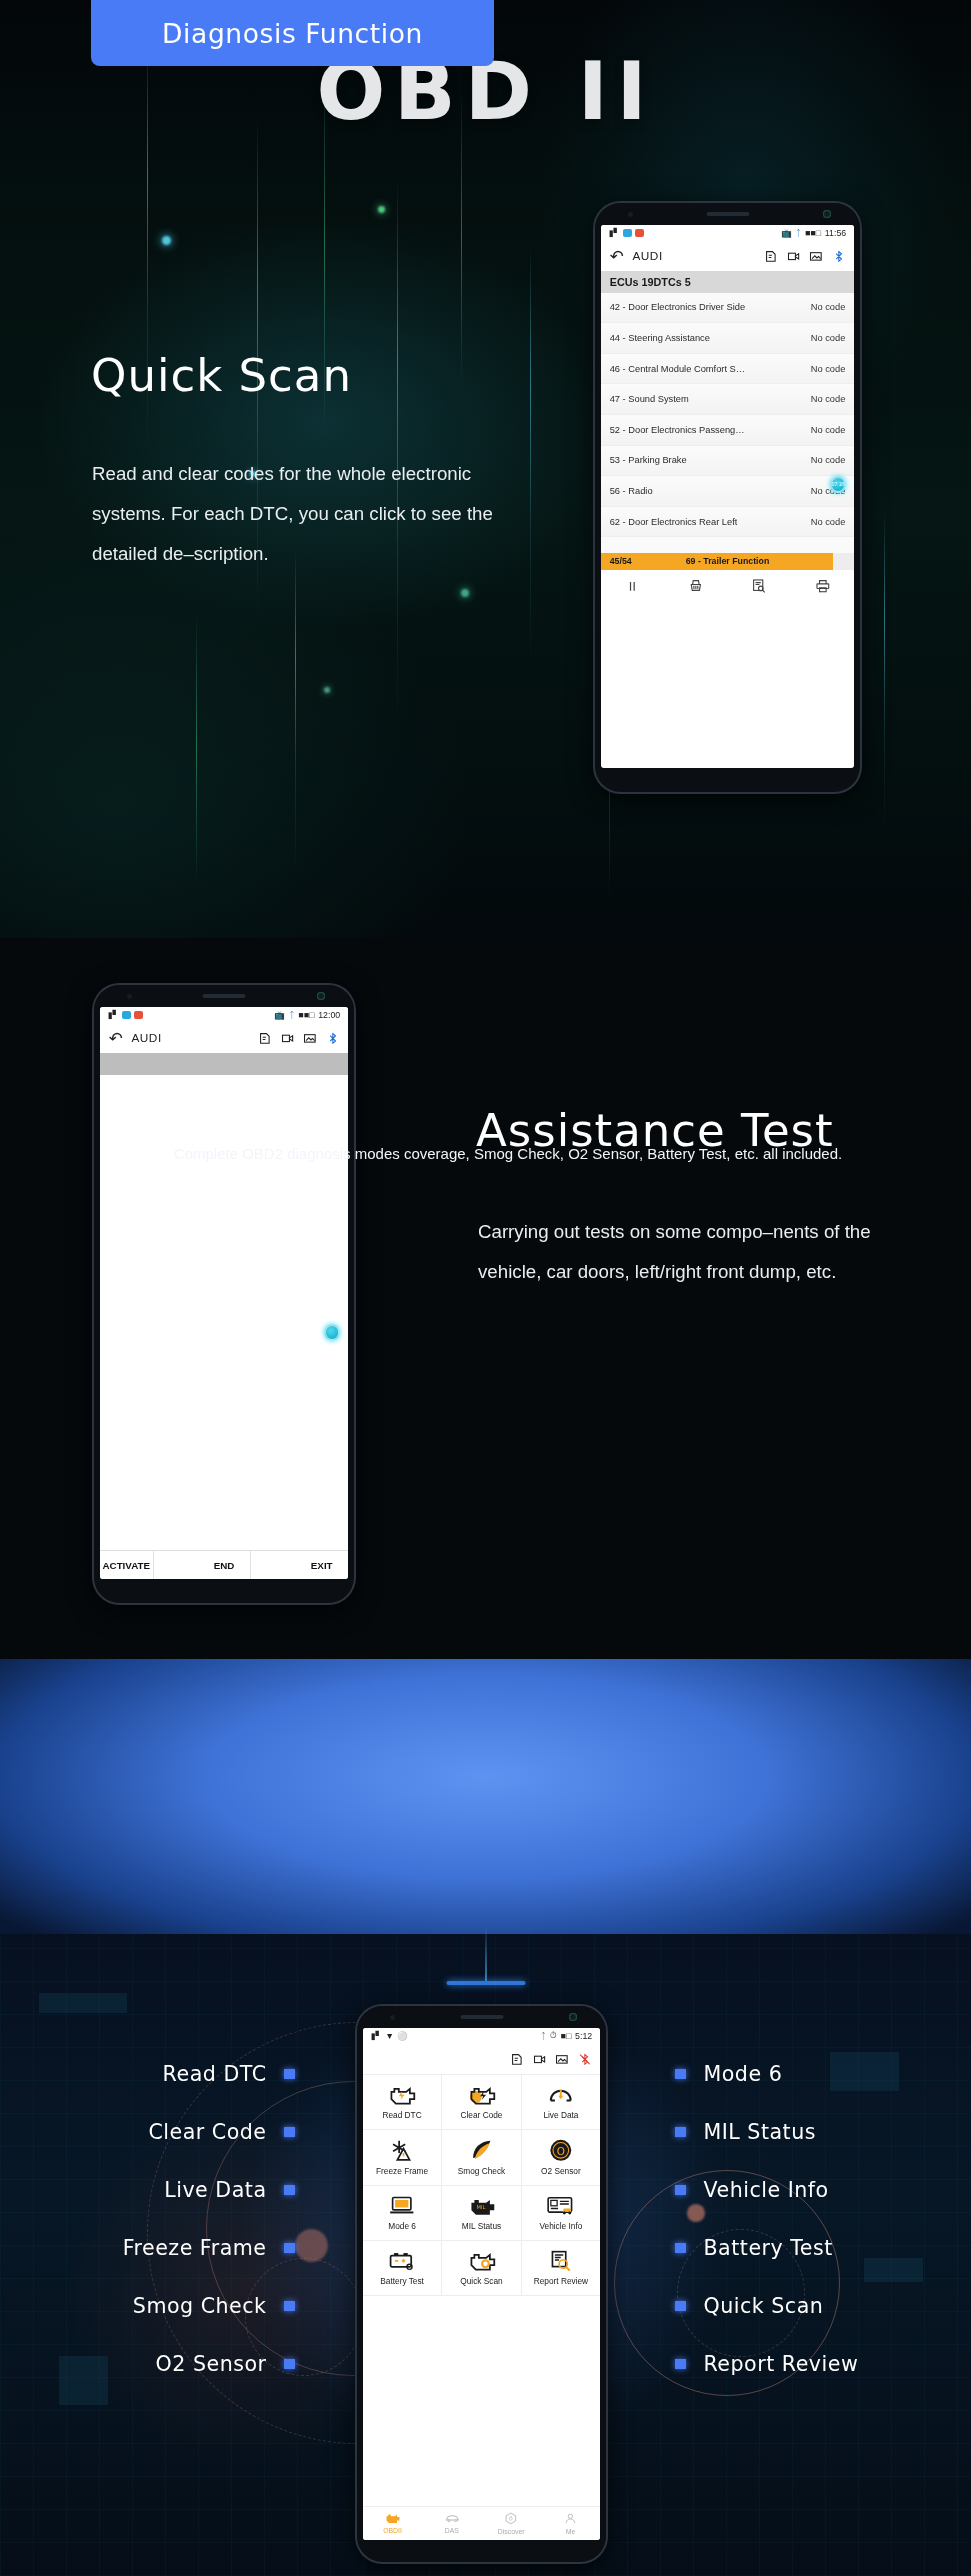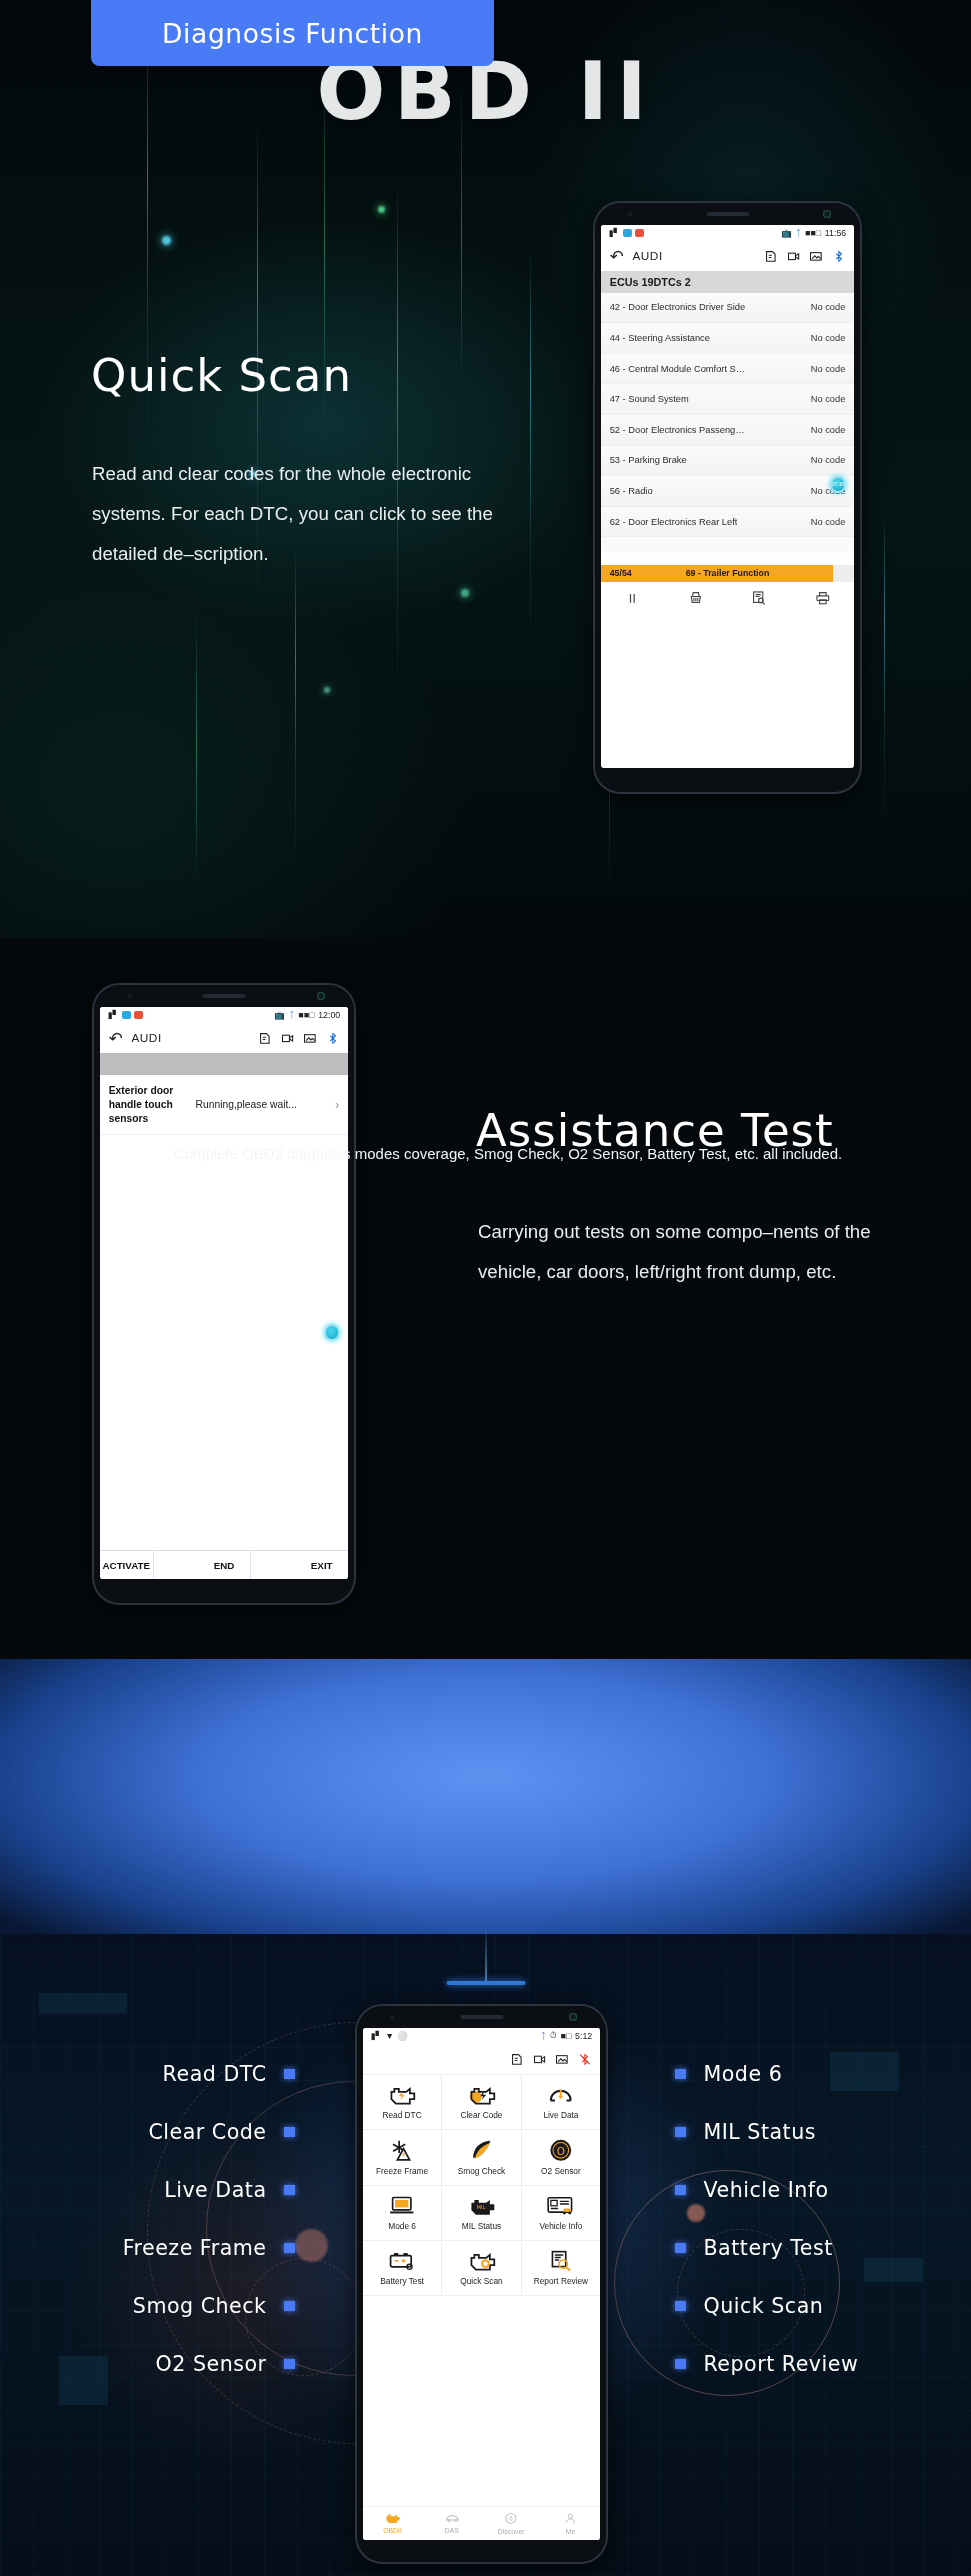--- a/index.html
+++ b/index.html
@@ -68,21 +68,21 @@
 
   
   .ecuhdr{ display:flex; justify-content:flex-start; background:#d8d8d8; padding:4.9px 8.8px;
            font-size:10.8px; font-weight:bold; color:#1a1a1a; }
   .ecurow{ display:flex; justify-content:space-between; align-items:flex-start;
            padding:9.8px 8.8px; font-size:9.3px; color:#2a2a2a; border-bottom:1px solid #eee;
            background:linear-gradient(180deg,#fbfbfb,#f3f3f3); }
   .ecurow .nm{ white-space:nowrap; overflow:hidden; text-overflow:ellipsis; max-width:137px; }
   .ecurow .cd{ color:#333; }
   .progbar{ display:flex; align-items:center; background:#f5a623; height:16.7px; font-size:8.8px;
-            color:#1a1a1a; font-weight:bold; position:relative;margin-top:12px; }
+            color:#1a1a1a; font-weight:bold; position:relative; }
   .progbar .pct{ padding-left:8.8px; }
   .progbar .lbl{ position:absolute; left:0; right:0; text-align:center; }
   .progbar .tail{ position:absolute; right:0; top:0; bottom:0; width:21.6px; background:#ededed; }
   .toolbar{ display:flex; height:33px; background:#fff; align-items:center; }
   .toolbar > div{ flex:1; display:flex; justify-content:center; align-items:center; color:#333; }
 
   
   .actrow{ display:flex; align-items:center; padding:8.8px 8.8px; border-bottom:1px solid #eee; background:#fff; }
   .actrow .a{ width:81px; font-size:10.3px; font-weight:bold; color:#111; line-height:13.7px; }
   .actrow .b{ flex:1; font-size:10.3px; color:#222; line-height:13.7px; padding-left:5.9px; }
@@ -223,21 +223,21 @@
             <path d="M5 16l5-5 4 4 3-3 4 4"></path>
           </svg>
         <svg class="ic" viewBox="0 0 24 24" fill="none" stroke="#1a6bd6" stroke-width="2">
             <path d="M7 7l10 10-5 4V3l5 4L7 17"></path>
           </svg>
       </span>
     </div>
 
     <div class="ecuhdr">
       <span>ECUs 19</span>
-      <span>DTCs 2</span>
+      <span>DTCs 5</span>
     </div>
 
     <div>
       <div class="ecurow">
           <span class="nm">42 - Door Electronics Driver Side</span>
           <span class="cd">No code</span>
         </div>
       <div class="ecurow">
           <span class="nm">44 - Steering Assistance</span>
           <span class="cd">No code</span>
@@ -348,25 +348,20 @@
             <path d="M5 16l5-5 4 4 3-3 4 4"></path>
           </svg>
         <svg class="ic" viewBox="0 0 24 24" fill="none" stroke="#1a6bd6" stroke-width="2">
             <path d="M7 7l10 10-5 4V3l5 4L7 17"></path>
           </svg>
       </span>
     </div>
 
     <div class="graystrip"></div>
 
-    <div class="actrow">
-      <div class="a">Exterior door handle touch sensors</div>
-      <div class="b">Running,please wait...</div>
-      <div class="c">›</div>
-    </div>
 
     <div style="flex:1;background:#fff;"></div>
 
     <div class="btnrow">
       <div>ACTIVATE</div>
       <div>END</div>
       <div>EXIT</div>
     </div>
   </div>
   <div class="fab" style="right:13.7px;top:339px;"></div>

